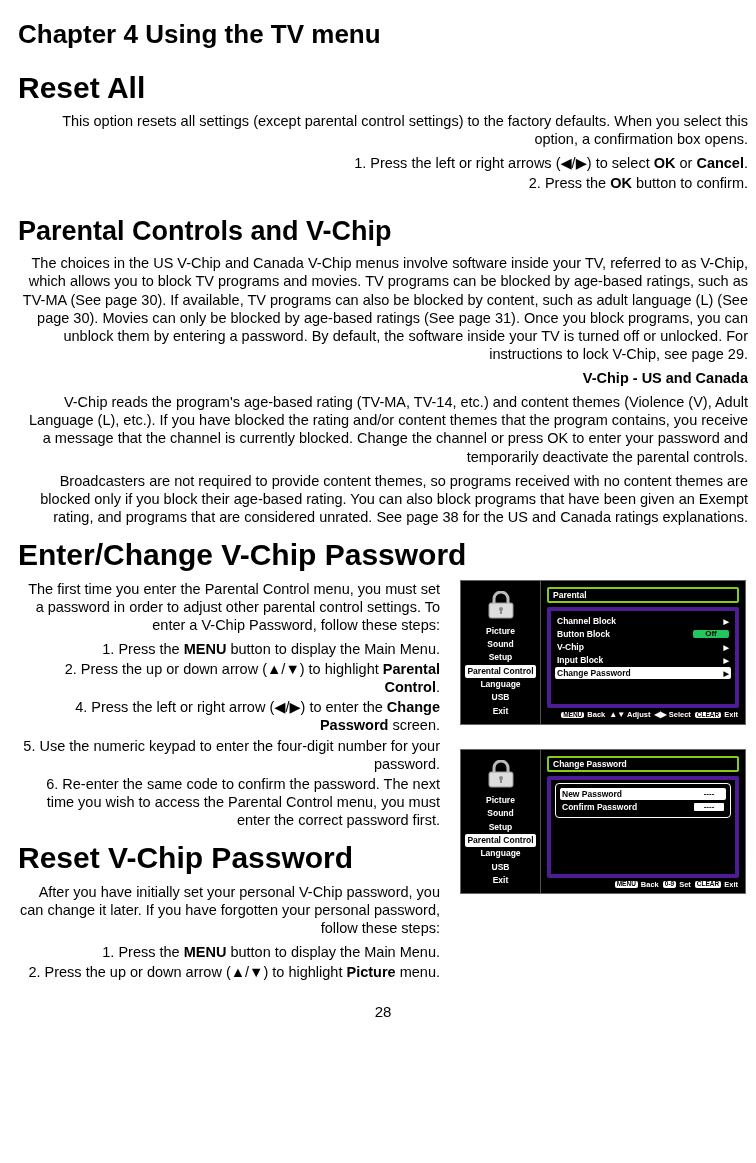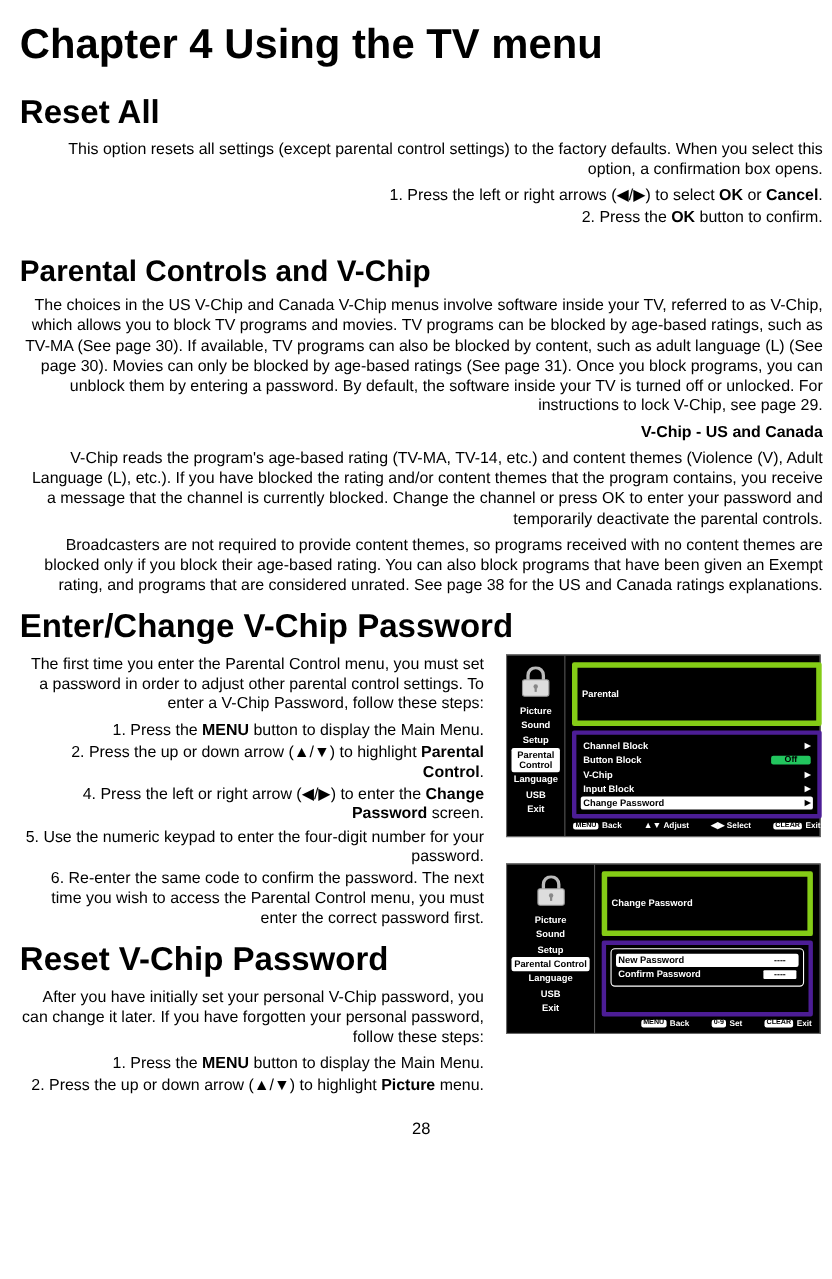--- a/index.html
+++ b/index.html
@@ -6,21 +6,21 @@
     font-family: Arial, Helvetica, sans-serif;
     color: #000;
     margin: 0;
     padding: 18px 8px 8px 18px;
     width: 756px;
     box-sizing: border-box;
     font-size: 14.5px;
     line-height: 1.25;
   }
   h1 {
-    font-size: 38px;
+    font-size: 26px;
     font-weight: bold;
     margin: 0 0 18px 0;
   }
   h2 {
     font-size: 30px;
     font-weight: bold;
     margin: 10px 0 6px 0;
   }
   h2.parental {
     font-size: 27px;
@@ -83,23 +83,23 @@
   }
   .osd-right {
     flex:1;
     display:flex;
     flex-direction:column;
     padding: 6px 6px 4px 6px;
     box-sizing:border-box;
     position:relative;
   }
   .panel-title {
-    border:5px solid #84cc16;
-    border-radius:2px;
-    padding:20px 4px;
+    border:2px solid #84cc16;
+    border-radius:2px;
+    padding:2px 4px;
     margin-bottom:4px;
     font-size:8.5px;
     text-align:left;
   }
   .panel-body {
     border:4px solid #4c1d95;
     border-radius:2px;
     padding:3px 4px 3px 4px;
     flex:1;
     min-height:55px;
@@ -131,21 +131,21 @@
     color:#000;
     border-radius:1px;
     padding:0 4px;
     font-size:8px;
     min-width:22px;
     text-align:center;
     display:inline-block;
   }
   .hints {
     display:flex;
-    gap:20px;
+    gap:4px;
     justify-content:flex-end;
     align-items:center;
     padding:3px 1px 1px 1px;
     font-size:7.5px;
     white-space:nowrap;
   }
   .hints .btn {
     background:#fff;
     color:#000;
     border-radius:2px;

